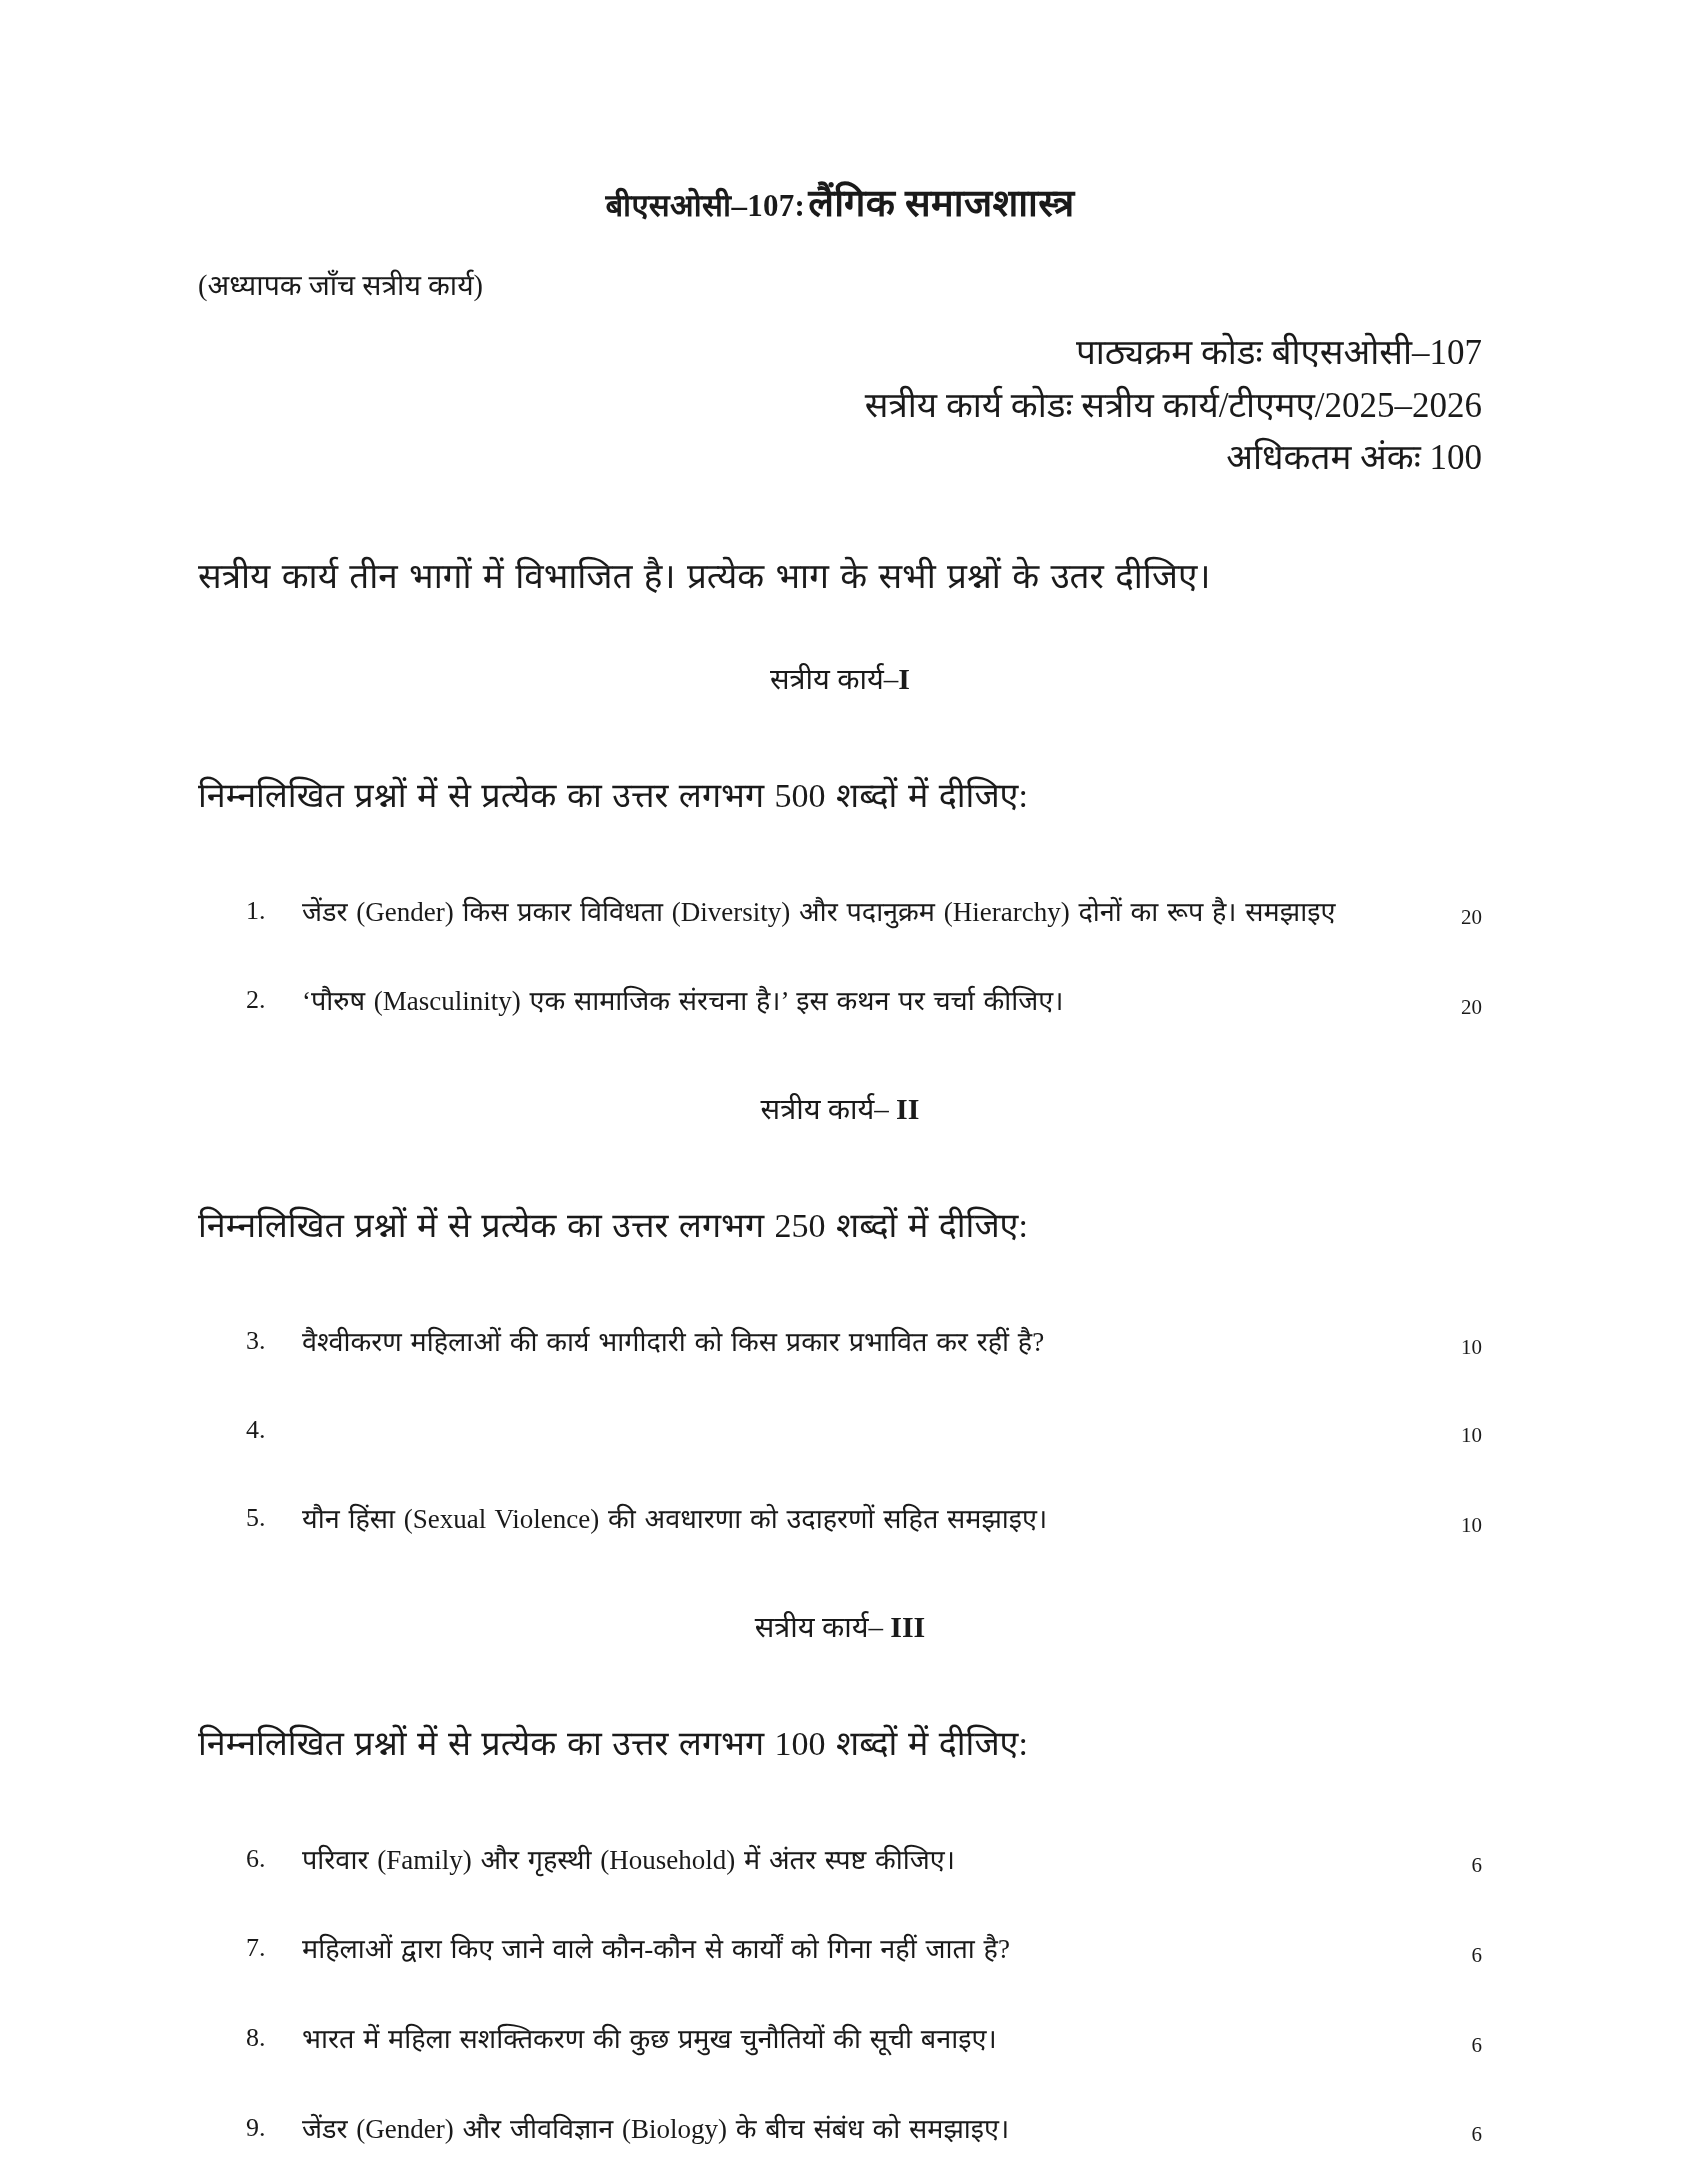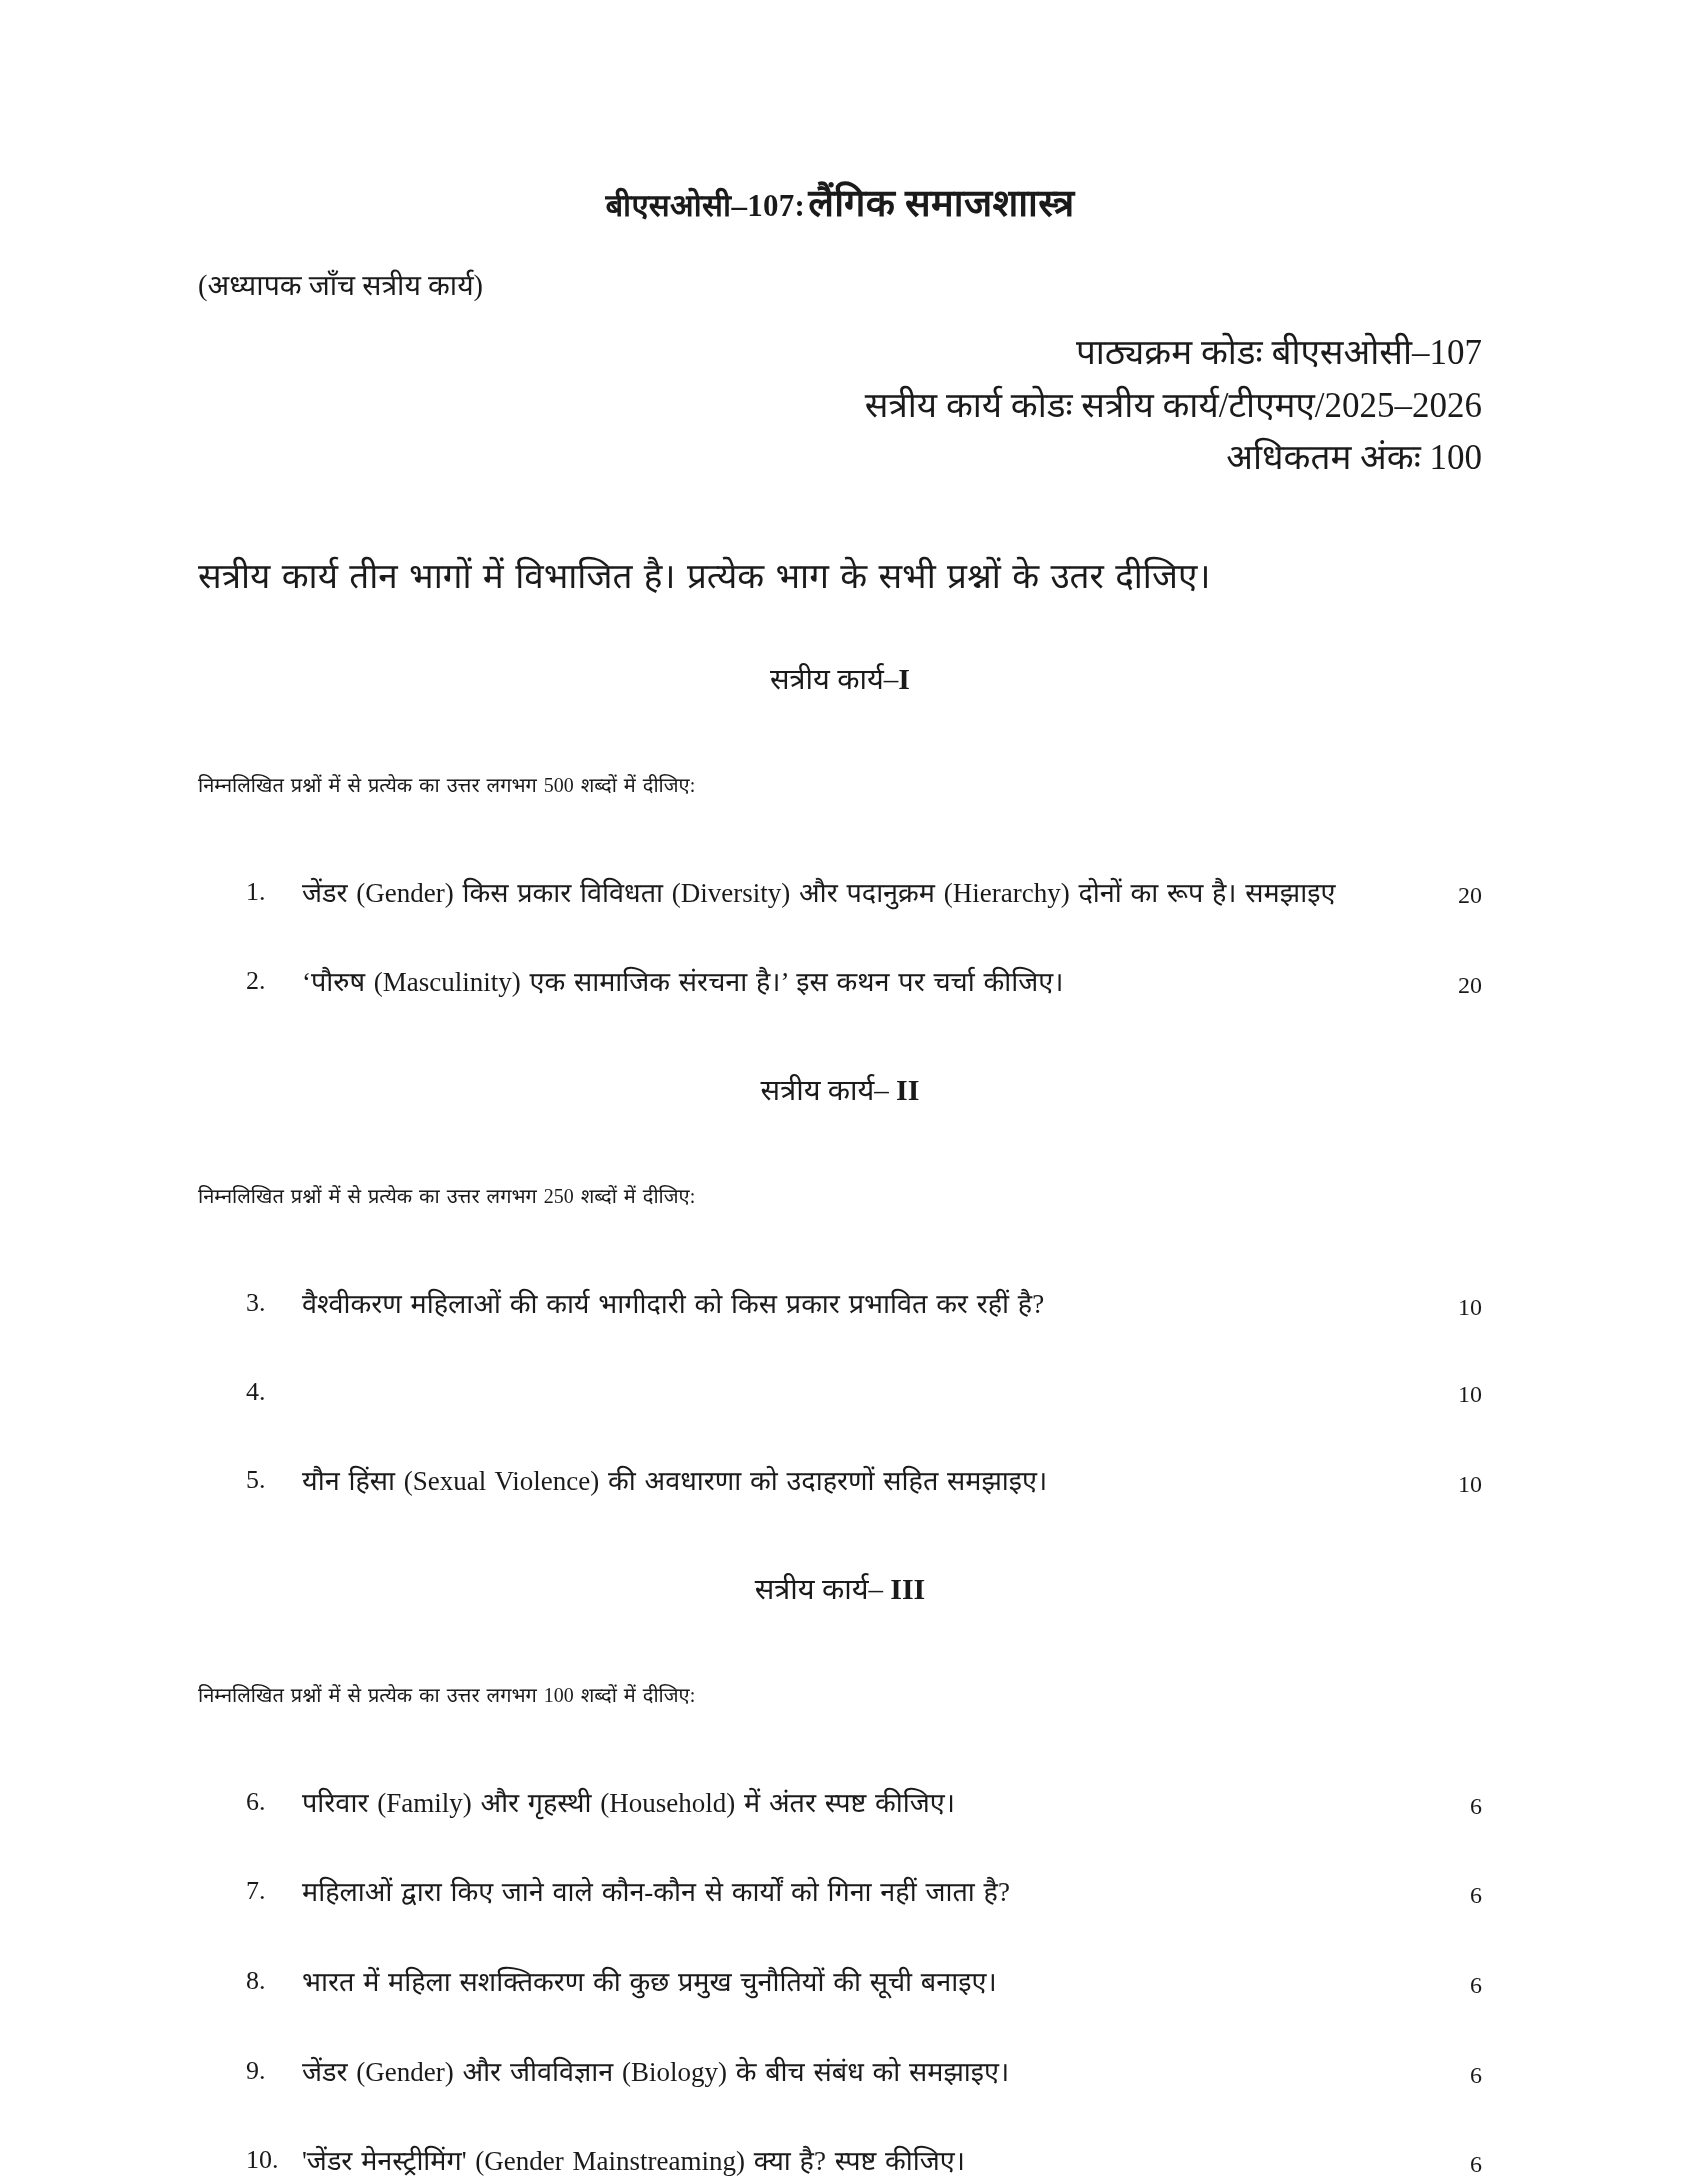--- a/index.html
+++ b/index.html
@@ -51,21 +51,21 @@
     margin-top: 60px;
     font-size: 29px;
   }
   .section-heading .roman {
     font-family: "Liberation Serif", "DejaVu Serif", serif;
     font-weight: 700;
     font-size: 30px;
   }
   .section-instruction {
     margin-top: 74px;
-    font-size: 20px;
+    font-size: 34px;
     word-spacing: 2px;
   }
   .question-list {
     margin-top: 69px;
     padding-left: 48px;
   }
   .q-row {
     display: flex;
     align-items: flex-start;
     margin-bottom: 37px;
@@ -77,21 +77,21 @@
     font-size: 26px;
   }
   .q-text {
     flex: 0 1 auto;
     max-width: 1045px;
     word-spacing: 2px;
   }
   .q-marks {
     margin-left: auto;
     align-self: flex-end;
-    font-size: 24px;
+    font-size: 21px;
     padding-left: 26.5px;
     flex: 0 0 auto;
   }
 </style>
 </head>
 <body>
 
 <div class="page">
 
   <div class="doc-title">

